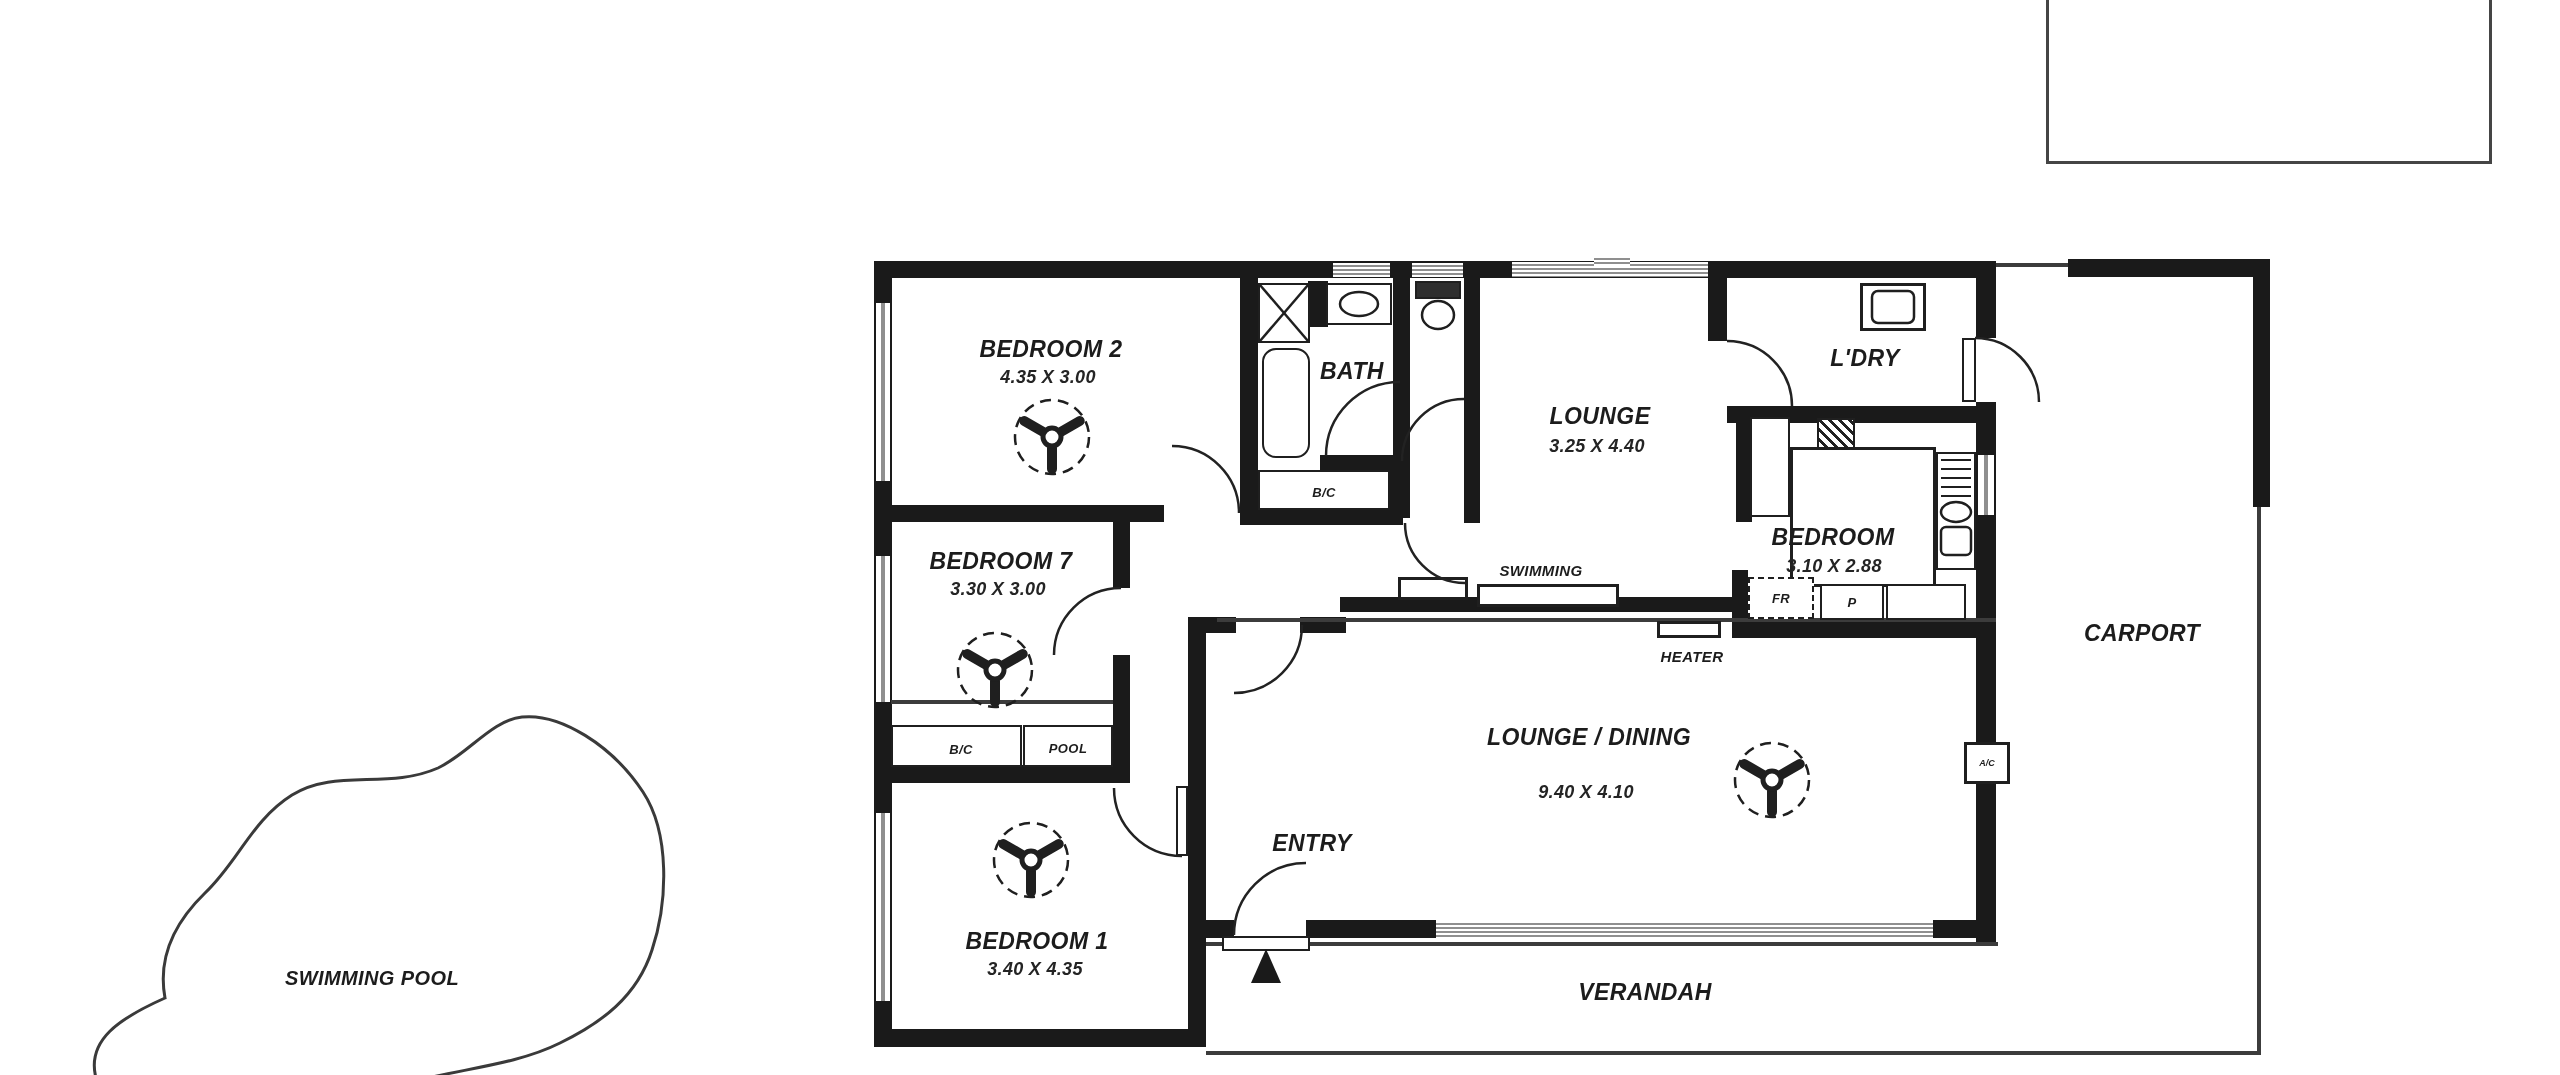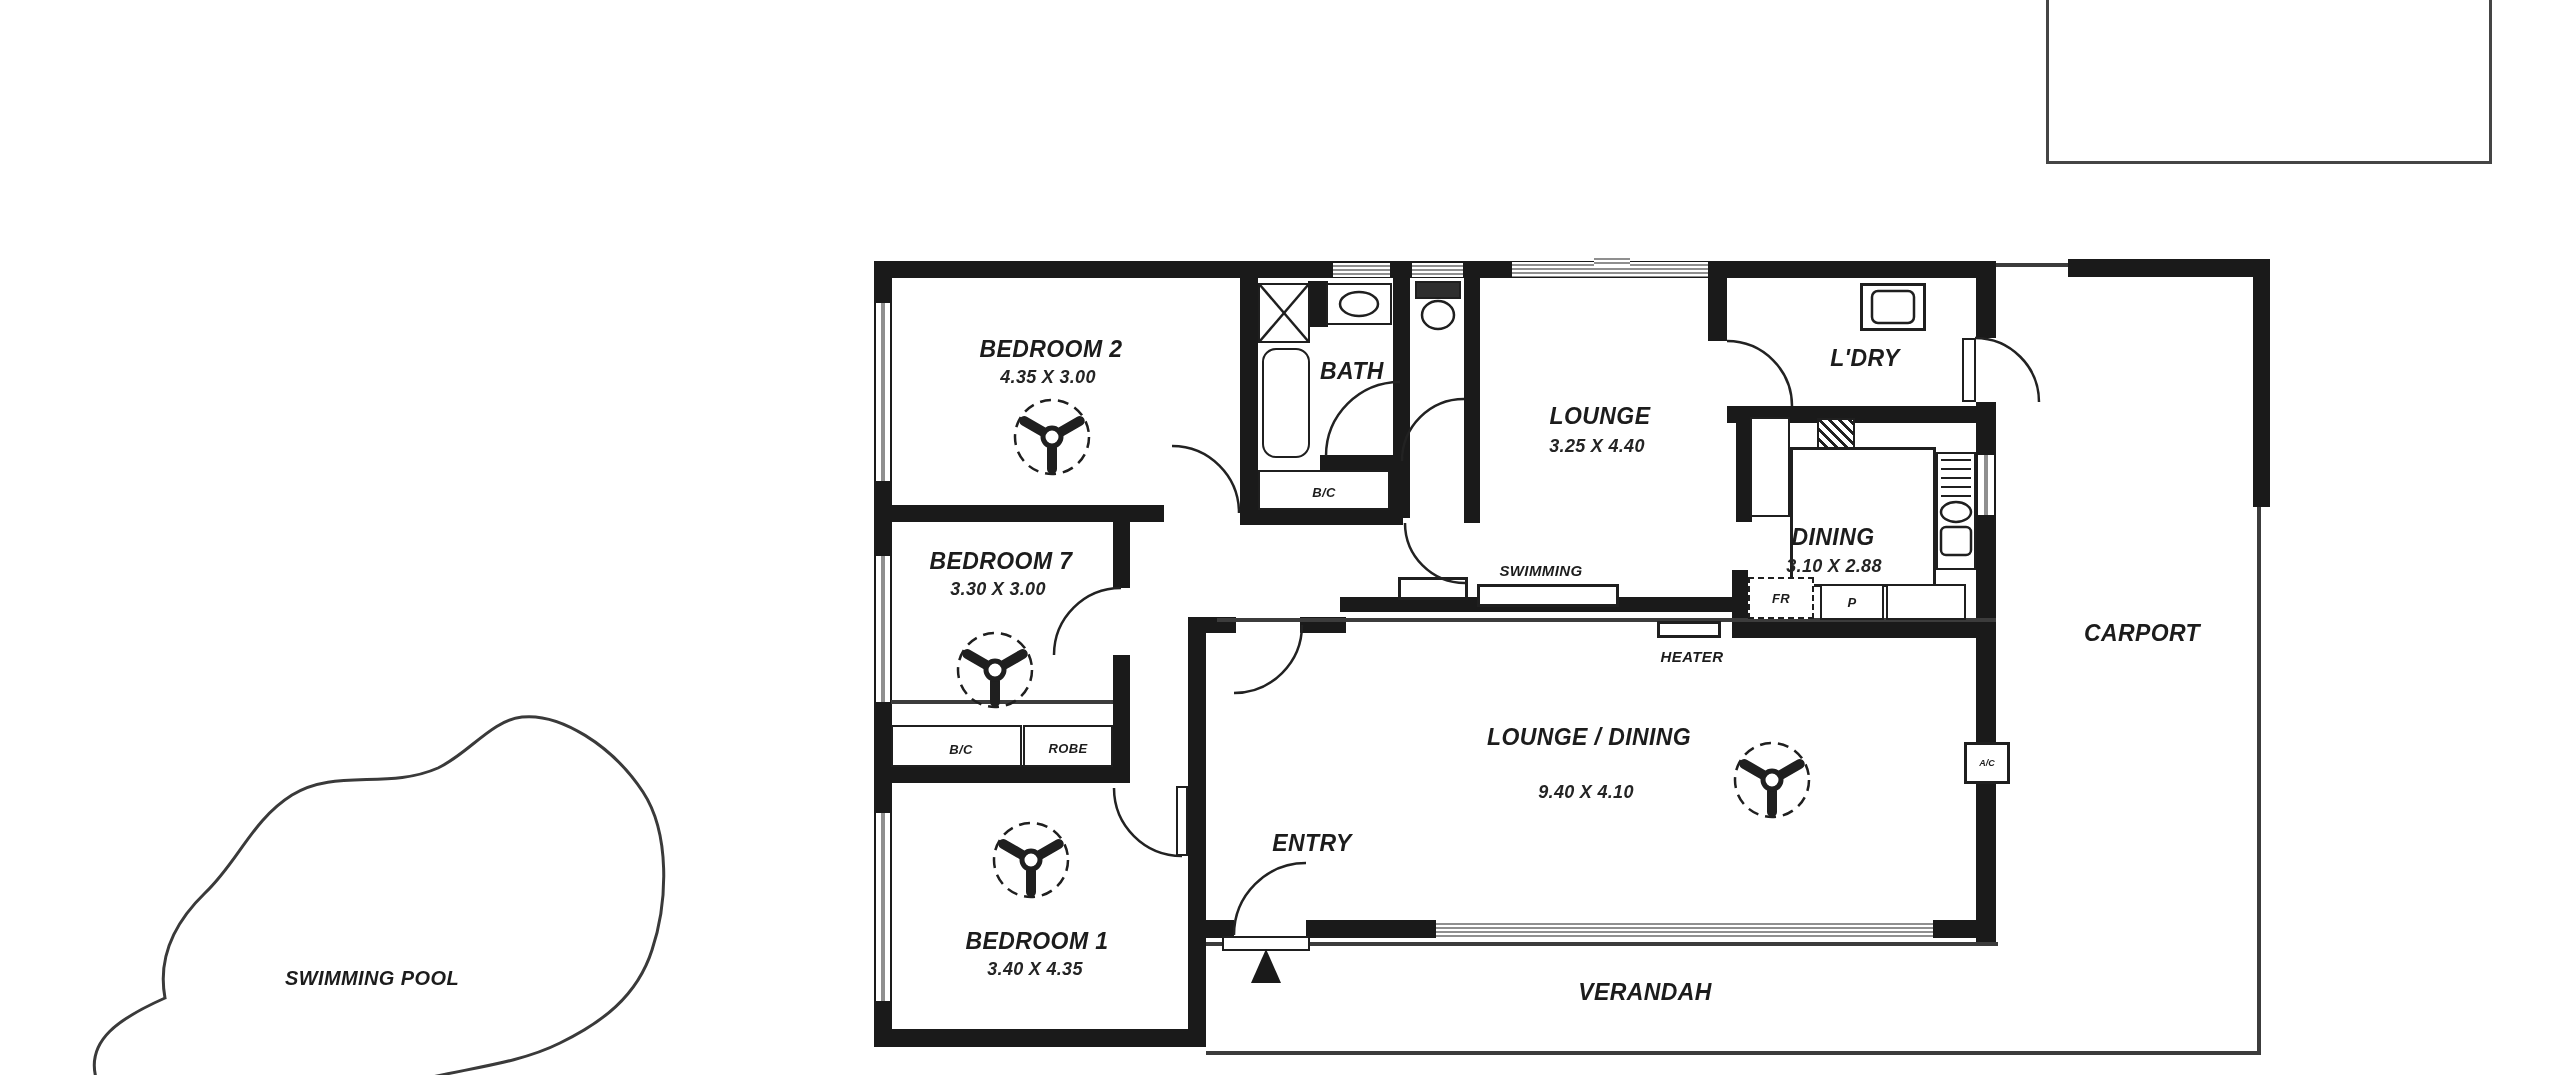--- a/index.html
+++ b/index.html
@@ -190,31 +190,31 @@
   <span class="lbl" style="left:1051px;top:349px">BEDROOM 2</span>
   <span class="lbl dims" style="left:1048px;top:377px">4.35 X 3.00</span>
 
   <span class="lbl" style="left:1352px;top:371px">BATH</span>
 
   <span class="lbl" style="left:1600px;top:416px">LOUNGE</span>
   <span class="lbl dims" style="left:1597px;top:446px">3.25 X 4.40</span>
 
   <span class="lbl" style="left:1865px;top:358px">L'DRY</span>
 
-  <span class="lbl" style="left:1833px;top:537px">DINING</span>
+  <span class="lbl" style="left:1833px;top:537px">BEDROOM</span>
   <span class="lbl dims" style="left:1834px;top:566px">3.10 X 2.88</span>
 
   <span class="lbl" style="left:2142px;top:633px">CARPORT</span>
 
   <span class="lbl" style="left:1001px;top:561px">BEDROOM 7</span>
   <span class="lbl dims" style="left:998px;top:589px">3.30 X 3.00</span>
 
   <span class="lbl xs" style="left:1324px;top:492px">B/C</span>
   <span class="lbl xs" style="left:961px;top:749px">B/C</span>
-  <span class="lbl xs" style="left:1068px;top:748px">ROBE</span>
+  <span class="lbl xs" style="left:1068px;top:748px">POOL</span>
 
   <span class="lbl sm" style="left:1541px;top:570px">SWIMMING</span>
   <span class="lbl sm" style="left:1692px;top:656px">HEATER</span>
   <span class="lbl xs" style="left:1781px;top:598px">FR</span>
   <span class="lbl xs" style="left:1852px;top:602px">P</span>
   <span class="lbl tiny" style="left:1987px;top:763px">A/C</span>
 
   <span class="lbl" style="left:1589px;top:737px">LOUNGE / DINING</span>
   <span class="lbl dims" style="left:1586px;top:792px">9.40 X 4.10</span>
 

